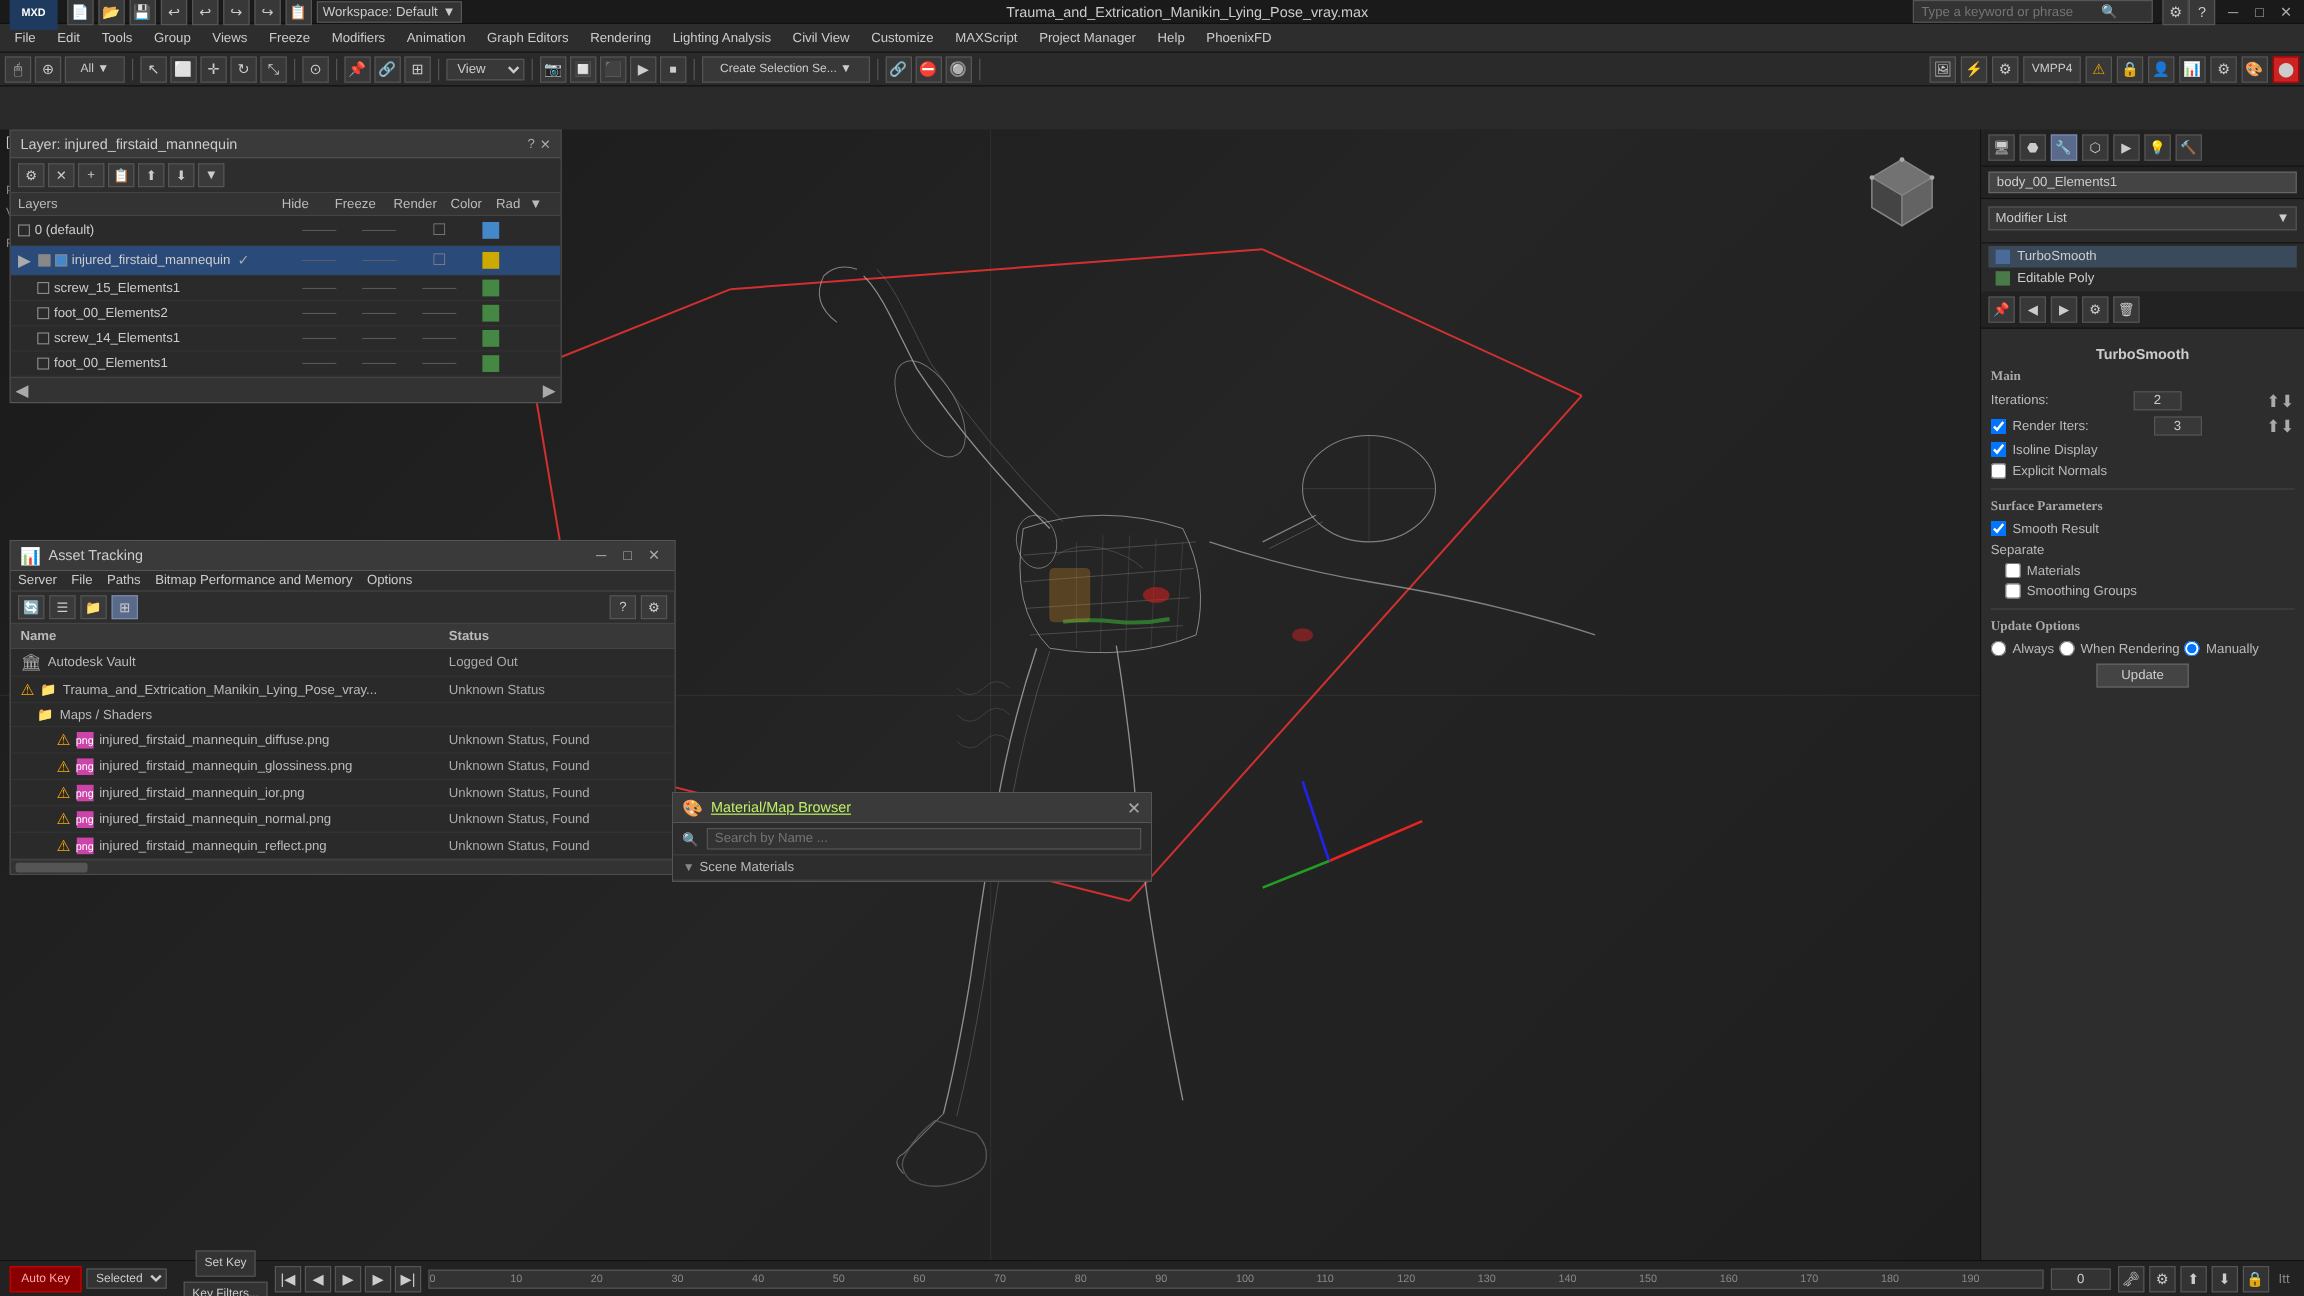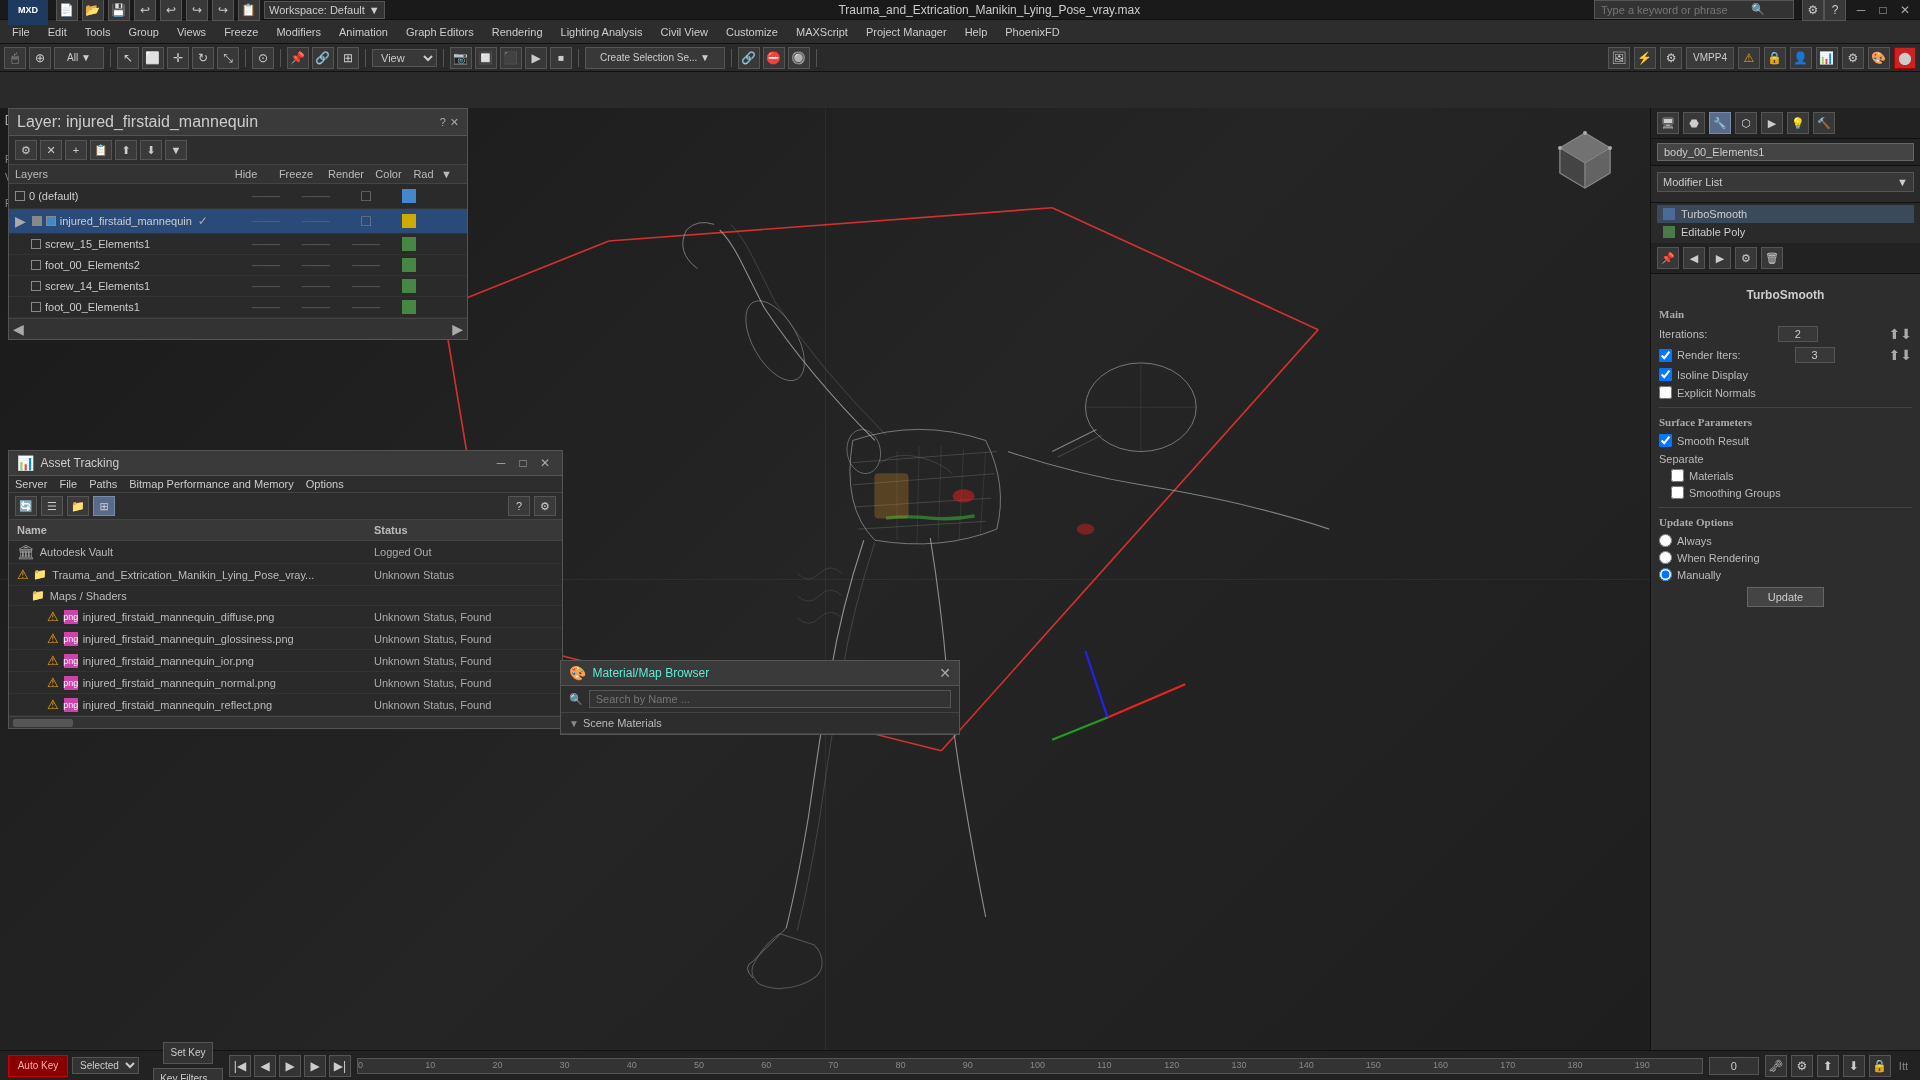--- a/index.html
+++ b/index.html
@@ -279,21 +279,21 @@
       color: #bbb;
     }
     .prop-checkbox input { cursor: pointer; }
     .prop-separator {
       height: 1px;
       background: #444;
       margin: 8px 0;
     }
     .radio-group {
       display: flex;
-      flex-direction: column;
+      flex-direction: row;
       gap: 4px;
       margin-bottom: 6px;
     }
     .radio-item {
       display: flex;
       align-items: center;
       gap: 5px;
       font-size: 11px;
       color: #bbb;
     }
@@ -339,21 +339,21 @@
       z-index: 10;
     }
     #layers-title-bar {
       display: flex;
       align-items: center;
       justify-content: space-between;
       background: #3a3a3a;
       padding: 4px 8px;
       border-bottom: 1px solid #555;
     }
-    #layers-title { font-size: 16px; color: #ccc; }
+    #layers-title { font-size: 12px; color: #ccc; }
     #layers-toolbar {
       display: flex;
       gap: 3px;
       padding: 4px 6px;
       background: #2d2d2d;
       border-bottom: 1px solid #444;
     }
     .lt-btn {
       width: 22px;
       height: 20px;
@@ -565,21 +565,21 @@
       z-index: 10;
     }
     #mb-title-bar {
       display: flex;
       align-items: center;
       justify-content: space-between;
       background: #3a3a3a;
       padding: 4px 8px;
       border-bottom: 1px solid #555;
     }
-    #mb-title { font-size: 12px; color: #5eead4; }
+    #mb-title { font-size: 12px; color: #bef264; text-decoration: underline; }
     #mb-search {
       display: flex;
       align-items: center;
       padding: 4px 8px;
       border-bottom: 1px solid #444;
       gap: 6px;
       background: #2d2d2d;
     }
     #mb-search input {
       flex: 1;

